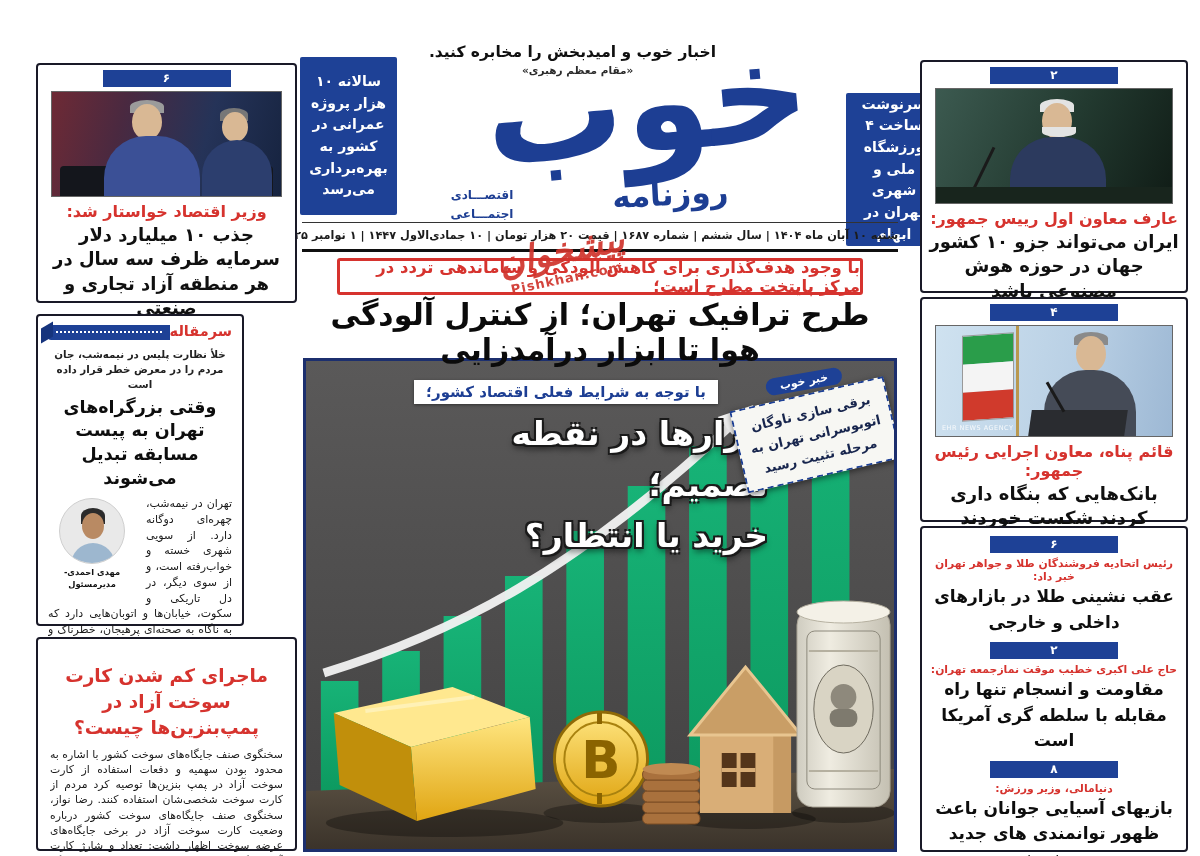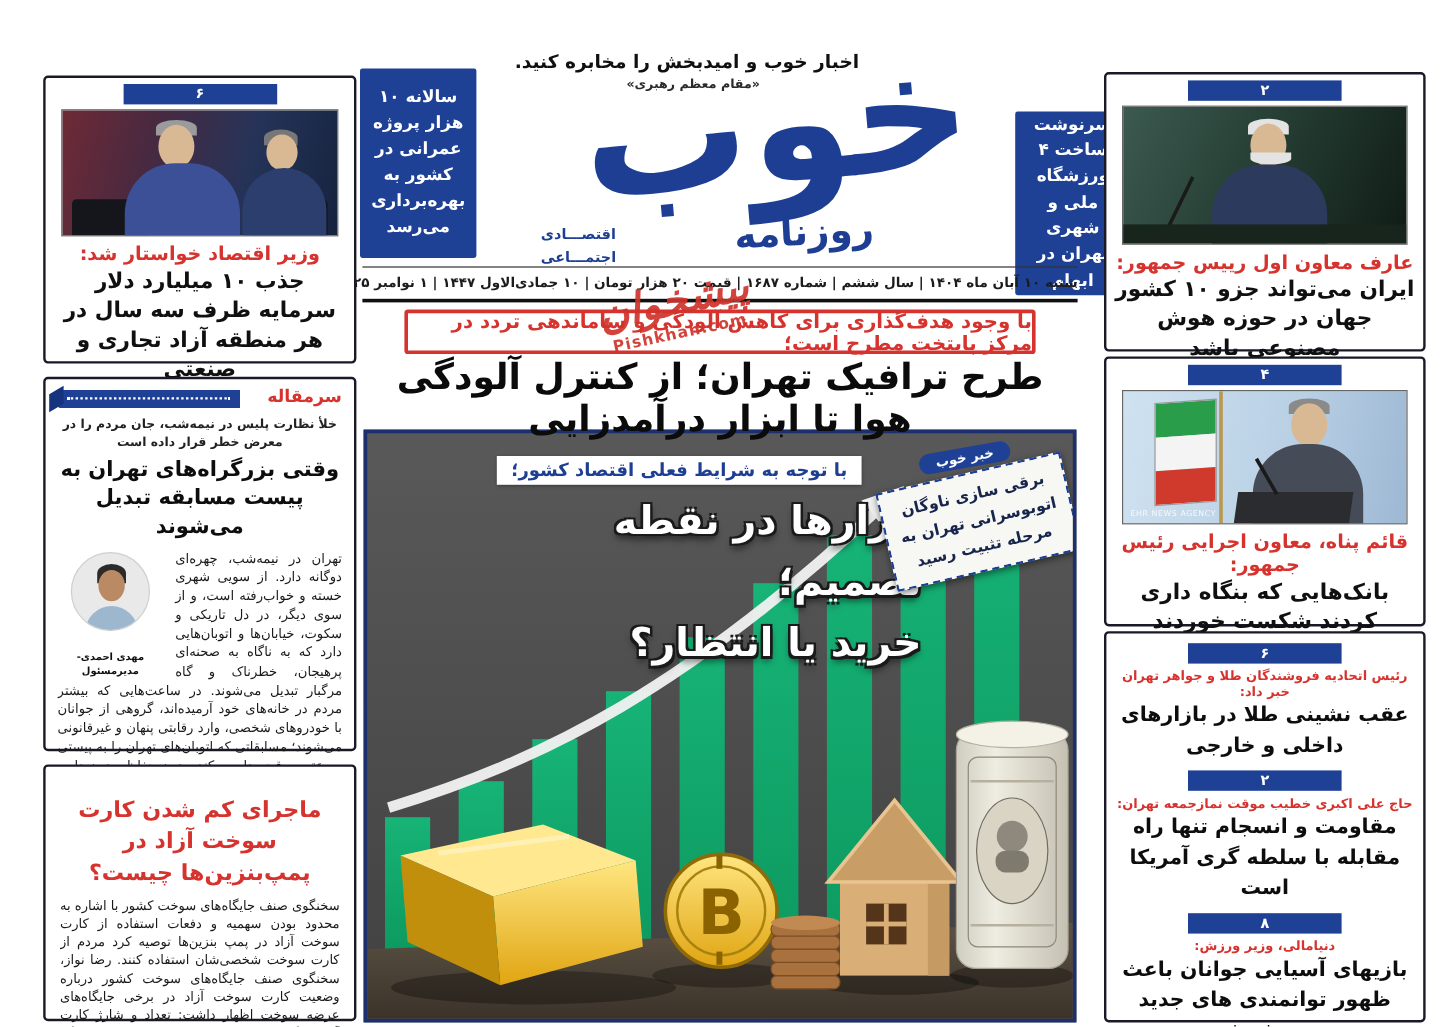--- a/index.html
+++ b/index.html
@@ -77,35 +77,35 @@
   .badge{
     display:block;width:128px;height:17px;margin:5px auto 4px;background:#1e4196;
     color:#fff;font-size:12px;font-weight:bold;text-align:center;line-height:17px;
   }
   .photo{position:relative;overflow:hidden;border:1px solid #666;margin:0 13px;}
   .cap{color:#d6332e;font-size:16px;font-weight:bold;text-align:center;margin-top:5px;}
   .hl{font-weight:bold;color:#101010;text-align:center;line-height:1.35;margin:2px 6px 0;}
   .hl-18{font-size:18px;}
   
   #lbox1{left:36px;top:63px;width:261px;height:240px;}
-  #edbox{left:36px;top:314px;width:261px;height:312px;padding:7px 10px 6px;}
+  #edbox{left:36px;top:314px;width:208px;height:312px;padding:7px 10px 6px;}
   .ed-head{display:flex;justify-content:space-between;align-items:flex-start;height:20px;}
   .ed-label{color:#d6332e;font-size:14.5px;font-weight:bold;}
   .ed-ribbon{position:relative;width:152px;height:15px;background:#1e4196;margin-top:2px;border-radius:0 0 0 3px;}
   .ed-ribbon-dots{position:absolute;left:8px;right:8px;top:6px;border-top:2px dotted #fff;}
   .ed-fold{position:absolute;left:-7px;top:0;width:12px;height:15px;background:#16347d;transform:skewY(-30deg);}
   .ed-kicker{font-size:10.3px;font-weight:bold;text-align:center;line-height:1.45;color:#222;margin-top:4px;}
   .ed-hl{font-size:17.5px;font-weight:bold;text-align:center;line-height:1.35;color:#0d0d0d;margin:4px 0 6px;}
   .ed-body{font-size:11px;line-height:1.43;text-align:justify;color:#1a1a1a;max-height:184px;overflow:hidden;}
   .ed-avatar{float:left;width:88px;margin:2px 10px 2px 0;text-align:center;}
   .av-circle{position:relative;width:66px;height:66px;margin:0 auto;border-radius:50%;background:#e9e9e9;border:1px solid #cfcfcf;overflow:hidden;}
   .av-hair{position:absolute;left:21px;top:9px;width:24px;height:16px;border-radius:50% 50% 0 0;background:#2b2b2b;}
   .av-head{position:absolute;left:22px;top:14px;width:22px;height:26px;border-radius:50%;background:#b98a63;}
   .av-torso{position:absolute;left:11px;bottom:-8px;width:44px;height:28px;border-radius:22px 22px 0 0;background:#9db7cf;}
-  .av-cap{font-size:8.3px;font-weight:bold;margin-top:16px;color:#111;}
+  .av-cap{font-size:8.3px;font-weight:bold;margin-top:3px;color:#111;}
   .ed-read{font-size:11.5px;font-weight:bold;color:#111;margin-top:3px;}
   #fuelbox{left:36px;top:637px;width:261px;height:214px;padding:24px 12px;}
   .fuel-hl{color:#d6332e;font-size:18.5px;font-weight:bold;text-align:center;line-height:1.4;margin:0;}
   .fuel-body{font-size:10.9px;line-height:1.4;text-align:justify;color:#1a1a1a;margin-top:6px;max-height:118px;overflow:hidden;}
   .fuel-more{font-size:11.5px;font-weight:bold;margin-top:4px;color:#111;}
   
   #rbox1{left:920px;top:60px;width:268px;height:233px;}
   #rbox2{left:920px;top:297px;width:268px;height:225px;}
   #rbox3{left:920px;top:526px;width:268px;height:326px;padding:3px 8px;}
   .brief{margin-bottom:7px;}

